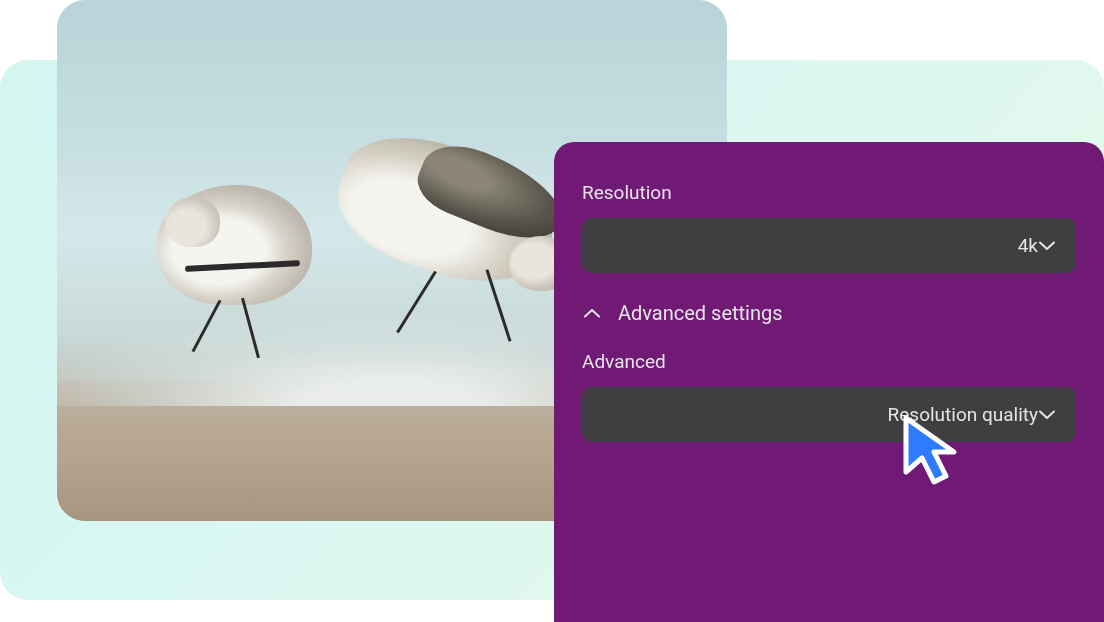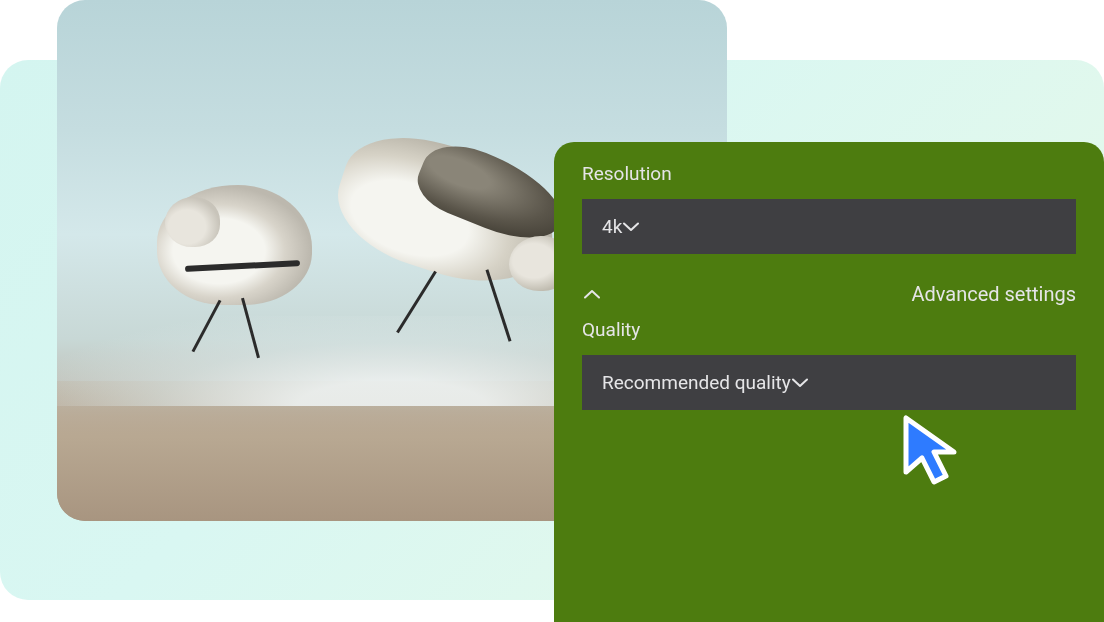--- a/index.html
+++ b/index.html
@@ -169,59 +169,58 @@
       right: 0;
       height: 90px;
       background: radial-gradient(ellipse at 50% 100%, rgba(240,245,245,0.85) 20%, rgba(220,232,232,0.5) 50%, transparent 80%);
     }
     .settings-panel {
       position: absolute;
       top: 142px;
       left: 554px;
       width: 550px;
       height: 480px;
-      background: #4d7c0f;
+      background: #701a75;
       border-radius: 20px 20px 0 0;
-      padding: 20px 28px 0 28px;
+      padding: 39px 28px 0 28px;
       color: #e8e8ea;
     }
     .setting-label {
       font-size: 19px;
       color: #e5e5e7;
       margin-bottom: 14px;
       font-weight: 400;
     }
     .dropdown {
       display: flex;
       align-items: center;
-      justify-content: flex-start;
+      justify-content: flex-end;
       background: #3f3f42;
-      border-radius: 0;
+      border-radius: 10px;
       padding: 16px 20px;
       margin-bottom: 28px;
       cursor: pointer;
     }
     .dropdown-value {
       font-size: 19px;
       color: #e5e5e7;
     }
     .chevron-down {
       width: 18px;
       height: 18px;
       display: flex;
       align-items: center;
       justify-content: center;
     }
     .advanced-toggle {
       display: flex;
       align-items: center;
-      gap: 0;
-      margin-bottom: 12px;
+      gap: 16px;
+      margin-bottom: 25px;
       cursor: pointer;
-      justify-content: space-between;
     }
     .chevron-up {
       width: 20px;
       height: 20px;
       display: flex;
       align-items: center;
       justify-content: center;
     }
     .advanced-label {
       font-size: 20px;
@@ -277,23 +276,23 @@
 
   <div class="advanced-toggle">
     <span class="chevron-up">
       <svg width="16" height="10" viewBox="0 0 16 10" fill="none">
         <path d="M1 8.5L8 2L15 8.5" stroke="#e5e5e7" stroke-width="2" stroke-linecap="round" stroke-linejoin="round"></path>
       </svg>
     </span>
     <span class="advanced-label">Advanced settings</span>
   </div>
 
-  <div class="setting-label">Quality</div>
+  <div class="setting-label">Advanced</div>
   <div class="dropdown">
-    <span class="dropdown-value">Recommended quality</span>
+    <span class="dropdown-value">Resolution quality</span>
     <span class="chevron-down">
       <svg width="16" height="10" viewBox="0 0 16 10" fill="none">
         <path d="M1 1.5L8 8L15 1.5" stroke="#e5e5e7" stroke-width="2" stroke-linecap="round" stroke-linejoin="round"></path>
       </svg>
     </span>
   </div>
 
 
 </div>
 

